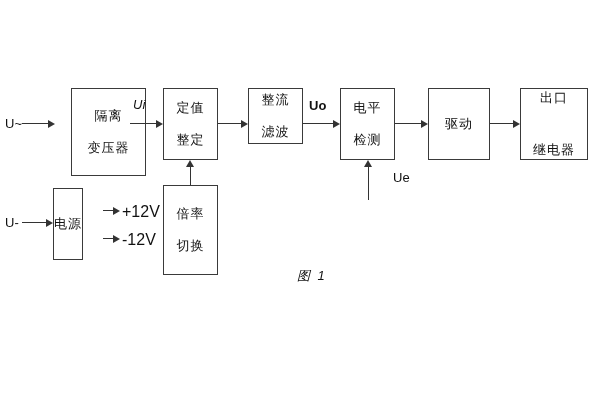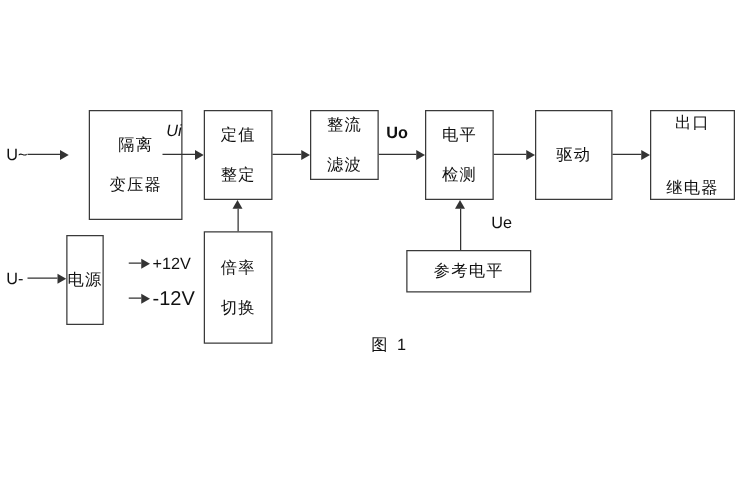--- a/index.html
+++ b/index.html
@@ -111,37 +111,34 @@
   <span class="sig" style="left:5px; top:215px;">U-</span>
   <div class="hline" style="left:22px; top:222px; width:24px;"></div>
   <div class="ar" style="left:46px; top:219px;"></div>
 
   <div class="box single" style="left:53px; top:188px; width:30px; height:72px;">
     <div>电源</div>
   </div>
 
   <div class="hline" style="left:103px; top:210px; width:10px;"></div>
   <div class="ar" style="left:113px; top:207px;"></div>
-  <span class="sig" style="left:122px; top:203px; font-size:13px;text-align:center;">+12V</span>
+  <span class="sig" style="left:122px; top:203px; font-size:16px;text-align:center;">+12V</span>
 
   <div class="hline" style="left:103px; top:238px; width:10px;"></div>
   <div class="ar" style="left:113px; top:235px;"></div>
   <span class="sig" style="left:122px; top:231px; font-size:16px;">-12V</span>
 
   <div class="box" style="left:163px; top:185px; width:55px; height:90px;">
     <div>倍率</div>
     <div>切换</div>
   </div>
 
   <div class="vline" style="left:190px; top:167px; height:18px;"></div>
   <div class="au" style="left:186px; top:160px;"></div>
 
-  <div class="box single" style="left:325px; top:200px; width:100px; height:34px;">
-    <div>参考电平</div>
-  </div>
 
   <div class="vline" style="left:368px; top:167px; height:33px;"></div>
   <div class="au" style="left:364px; top:160px;"></div>
   <span class="sig" style="left:377px; top:170px;margin-left:16px;">Ue</span>
 
-  <div class="caption" style="left:297px; top:267px;">图 1</div>
+  <div class="caption" style="left:297px; top:267px;font-style:italic;">图 1</div>
 
 </div>
 
 </body></html>

